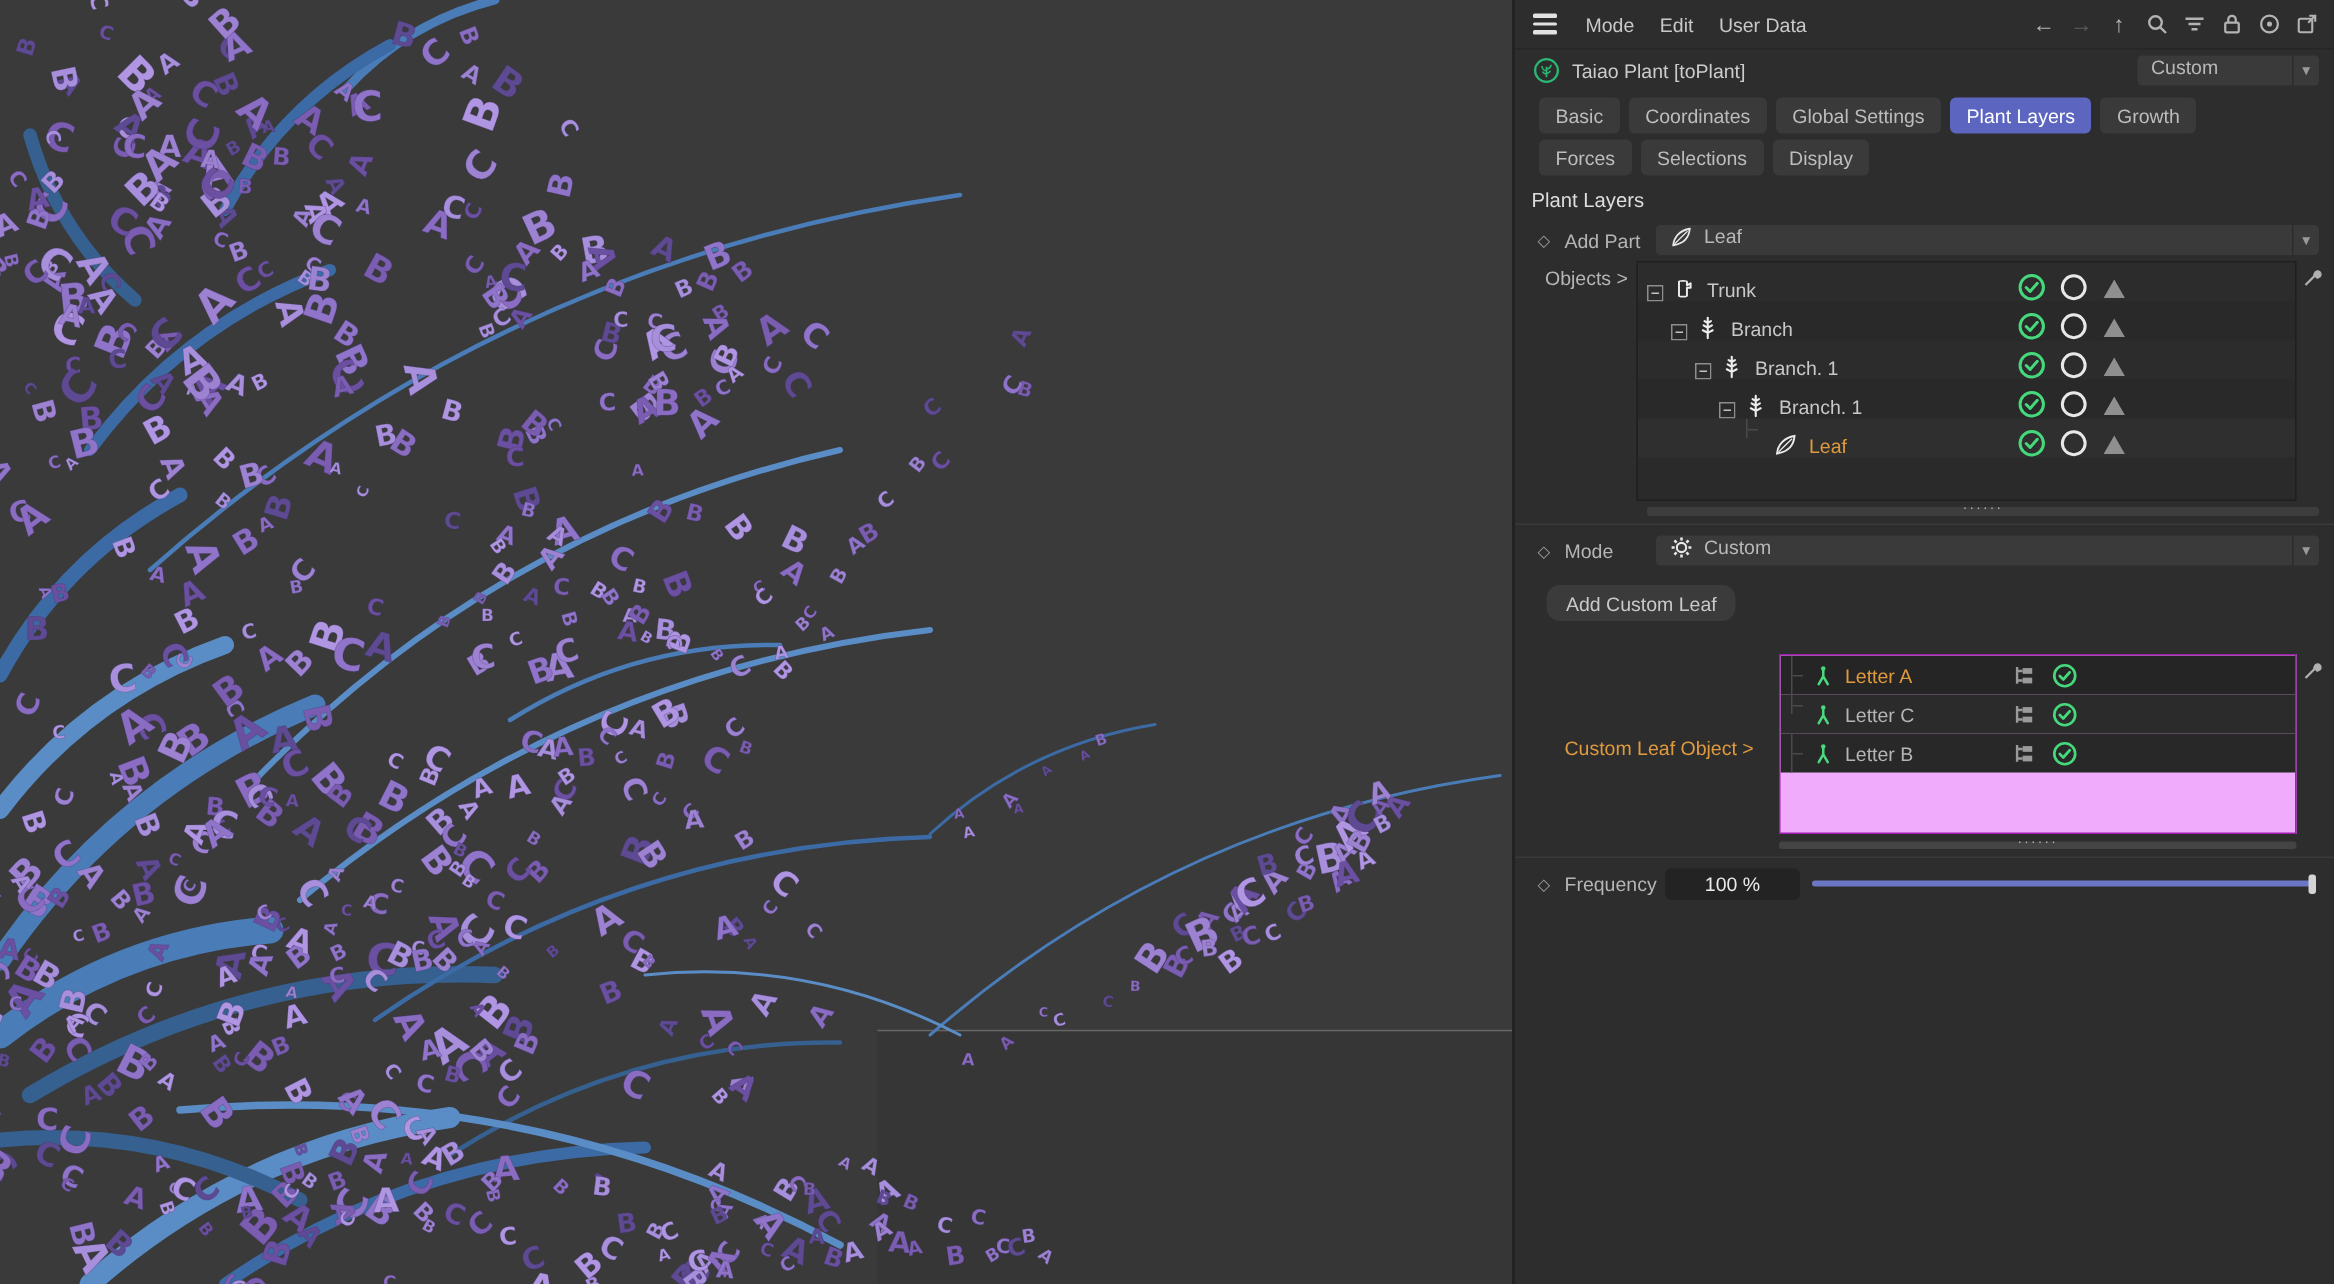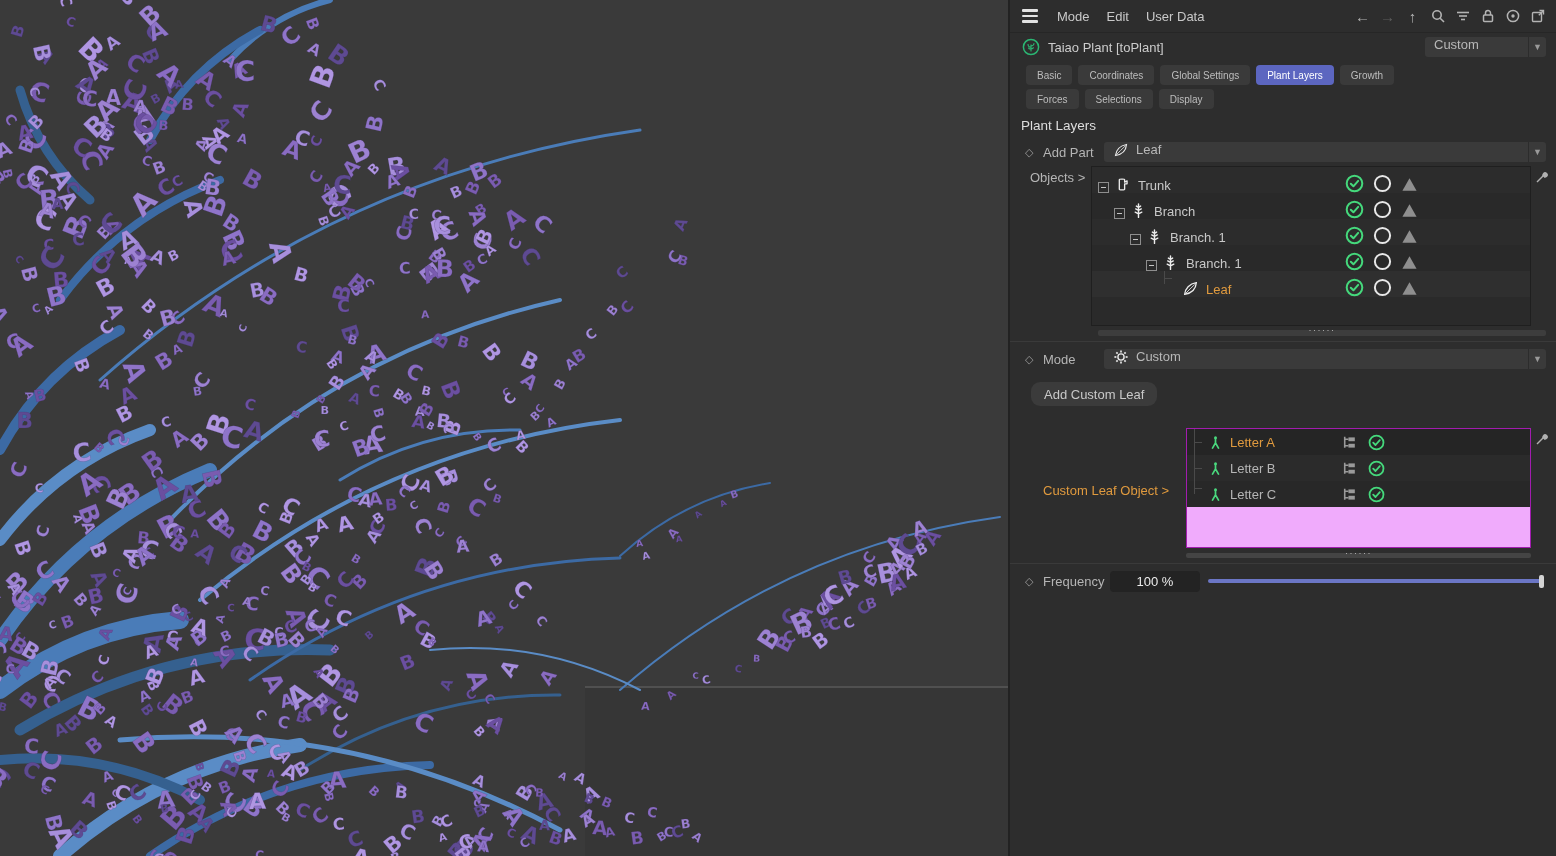--- a/index.html
+++ b/index.html
@@ -25,21 +25,21 @@
   .title-row{height:28px;display:flex;align-items:center;gap:8px;padding-left:12px}
   .plant-ic{width:18px;height:18px;display:inline-flex}
   .obj-title{color:#cccccc}
   .dd{height:20px;background:#3a3a3a;border-radius:3px;display:flex;align-items:flex-start;
     padding-left:9px;color:#b8b8b8;cursor:pointer}
   .preset-dd{width:112px;margin-left:auto;margin-right:10px}
   .dd-arrow{margin-left:auto;width:17px;height:100%;display:flex;align-items:center;justify-content:center;
     border-left:1px solid #2c2c2c;color:#9a9a9a;font-size:9px}
   
   .tabs{display:flex;gap:6px;margin:4px 0 4px 16px;flex-wrap:nowrap}
-  .tab{background:#3a3a3a;color:#bdbdbd;border:none;border-radius:4px;padding:4.5px 11px;font-size:10px;
+  .tab{background:#3a3a3a;color:#bdbdbd;border:none;border-radius:4px;padding:4.5px 11px;font-size:13px;
     font-family:inherit;cursor:pointer;white-space:nowrap}
   .tab.active{background:#5c66c0;color:#ffffff}
   .subtabs{margin:6px 0 5px 96px;gap:5px}
   .subtabs .tab{padding:4px 10px}
   .subtabs .tab.active{background:#55575c;color:#fff}
   .section-title{color:#dddddd;margin:9px 0 7px 11px;font-size:13.5px}
   
   .param-row{display:flex;align-items:center;height:24px;margin:1px 0 2px 0;padding-left:15px}
   .diamond{color:#9a9a9a;font-size:11px;width:10px;margin-right:8px;cursor:pointer}
   .param-label{width:61px;color:#b5b5b5;white-space:nowrap}
@@ -1143,53 +1143,53 @@
               </span>
               <span class="ic">
                 <svg viewBox="0 0 19 19">
                   <circle cx="9.5" cy="9.5" r="7.8" fill="none" stroke="#45d97c" stroke-width="2"></circle>
                   <path d="M5.8 9.7 l2.6 2.6 4.8-5.4" fill="none" stroke="#45d97c" stroke-width="2" stroke-linecap="round" stroke-linejoin="round"></path>
                 </svg>
               </span>
             </span>
           </div>
           <div class="leaf-row">
+            <span class="conn last"></span>
+            <span class="l-ic">
+              <svg viewBox="0 0 16 16">
+                <circle cx="8" cy="2.8" r="1.6" fill="#4ad97e"></circle>
+                <path d="M8 4.2 V8.4 M8 8.4 L4.8 14 M8 8.4 L11.2 14" fill="none" stroke="#4ad97e" stroke-width="1.8" stroke-linecap="round"></path>
+              </svg>
+            </span>
+            <span class="l-label">Letter C</span>
+            <span class="leaf-icons">
+              <span class="ic">
+                <svg viewBox="0 0 16 16">
+                  <path d="M3.5 2.5 V13 M3.5 5 H7 M3.5 11 H7" fill="none" stroke="#9a9a9a" stroke-width="1.5"></path>
+                  <rect x="7" y="3.2" width="6" height="3.6" fill="#9a9a9a"></rect>
+                  <rect x="7" y="9.2" width="6" height="3.6" fill="#9a9a9a"></rect>
+                </svg>
+              </span>
+              <span class="ic">
+                <svg viewBox="0 0 19 19">
+                  <circle cx="9.5" cy="9.5" r="7.8" fill="none" stroke="#45d97c" stroke-width="2"></circle>
+                  <path d="M5.8 9.7 l2.6 2.6 4.8-5.4" fill="none" stroke="#45d97c" stroke-width="2" stroke-linecap="round" stroke-linejoin="round"></path>
+                </svg>
+              </span>
+            </span>
+          </div>
+          <div class="leaf-row">
             <span class="conn"></span>
             <span class="l-ic">
               <svg viewBox="0 0 16 16">
                 <circle cx="8" cy="2.8" r="1.6" fill="#4ad97e"></circle>
                 <path d="M8 4.2 V8.4 M8 8.4 L4.8 14 M8 8.4 L11.2 14" fill="none" stroke="#4ad97e" stroke-width="1.8" stroke-linecap="round"></path>
               </svg>
             </span>
             <span class="l-label">Letter B</span>
-            <span class="leaf-icons">
-              <span class="ic">
-                <svg viewBox="0 0 16 16">
-                  <path d="M3.5 2.5 V13 M3.5 5 H7 M3.5 11 H7" fill="none" stroke="#9a9a9a" stroke-width="1.5"></path>
-                  <rect x="7" y="3.2" width="6" height="3.6" fill="#9a9a9a"></rect>
-                  <rect x="7" y="9.2" width="6" height="3.6" fill="#9a9a9a"></rect>
-                </svg>
-              </span>
-              <span class="ic">
-                <svg viewBox="0 0 19 19">
-                  <circle cx="9.5" cy="9.5" r="7.8" fill="none" stroke="#45d97c" stroke-width="2"></circle>
-                  <path d="M5.8 9.7 l2.6 2.6 4.8-5.4" fill="none" stroke="#45d97c" stroke-width="2" stroke-linecap="round" stroke-linejoin="round"></path>
-                </svg>
-              </span>
-            </span>
-          </div>
-          <div class="leaf-row">
-            <span class="conn last"></span>
-            <span class="l-ic">
-              <svg viewBox="0 0 16 16">
-                <circle cx="8" cy="2.8" r="1.6" fill="#4ad97e"></circle>
-                <path d="M8 4.2 V8.4 M8 8.4 L4.8 14 M8 8.4 L11.2 14" fill="none" stroke="#4ad97e" stroke-width="1.8" stroke-linecap="round"></path>
-              </svg>
-            </span>
-            <span class="l-label">Letter C</span>
             <span class="leaf-icons">
               <span class="ic">
                 <svg viewBox="0 0 16 16">
                   <path d="M3.5 2.5 V13 M3.5 5 H7 M3.5 11 H7" fill="none" stroke="#9a9a9a" stroke-width="1.5"></path>
                   <rect x="7" y="3.2" width="6" height="3.6" fill="#9a9a9a"></rect>
                   <rect x="7" y="9.2" width="6" height="3.6" fill="#9a9a9a"></rect>
                 </svg>
               </span>
               <span class="ic">
                 <svg viewBox="0 0 19 19">

